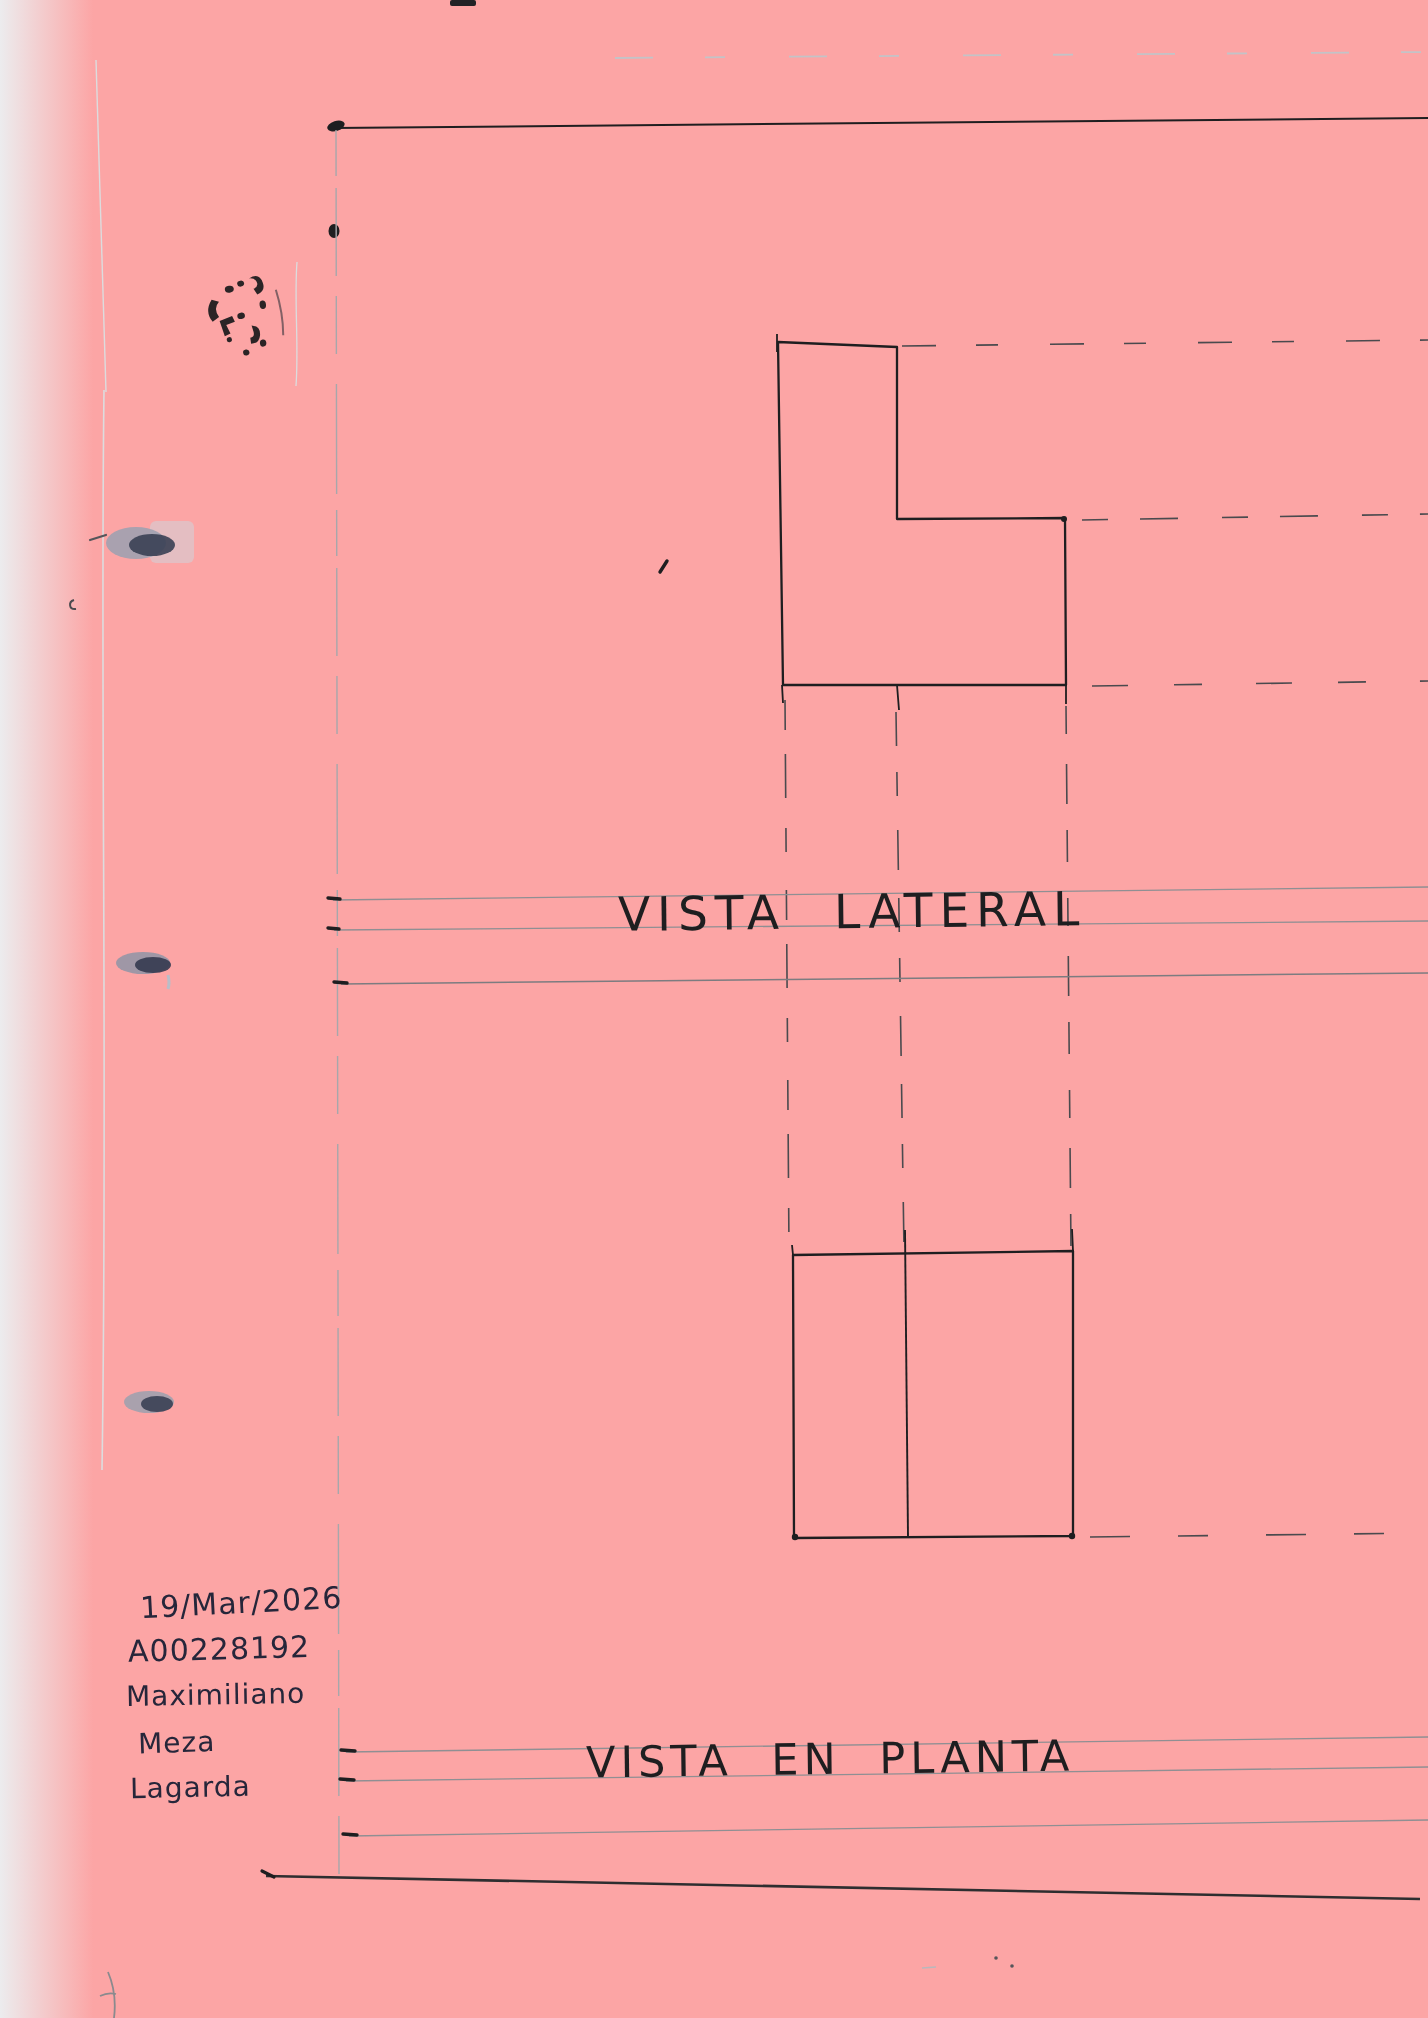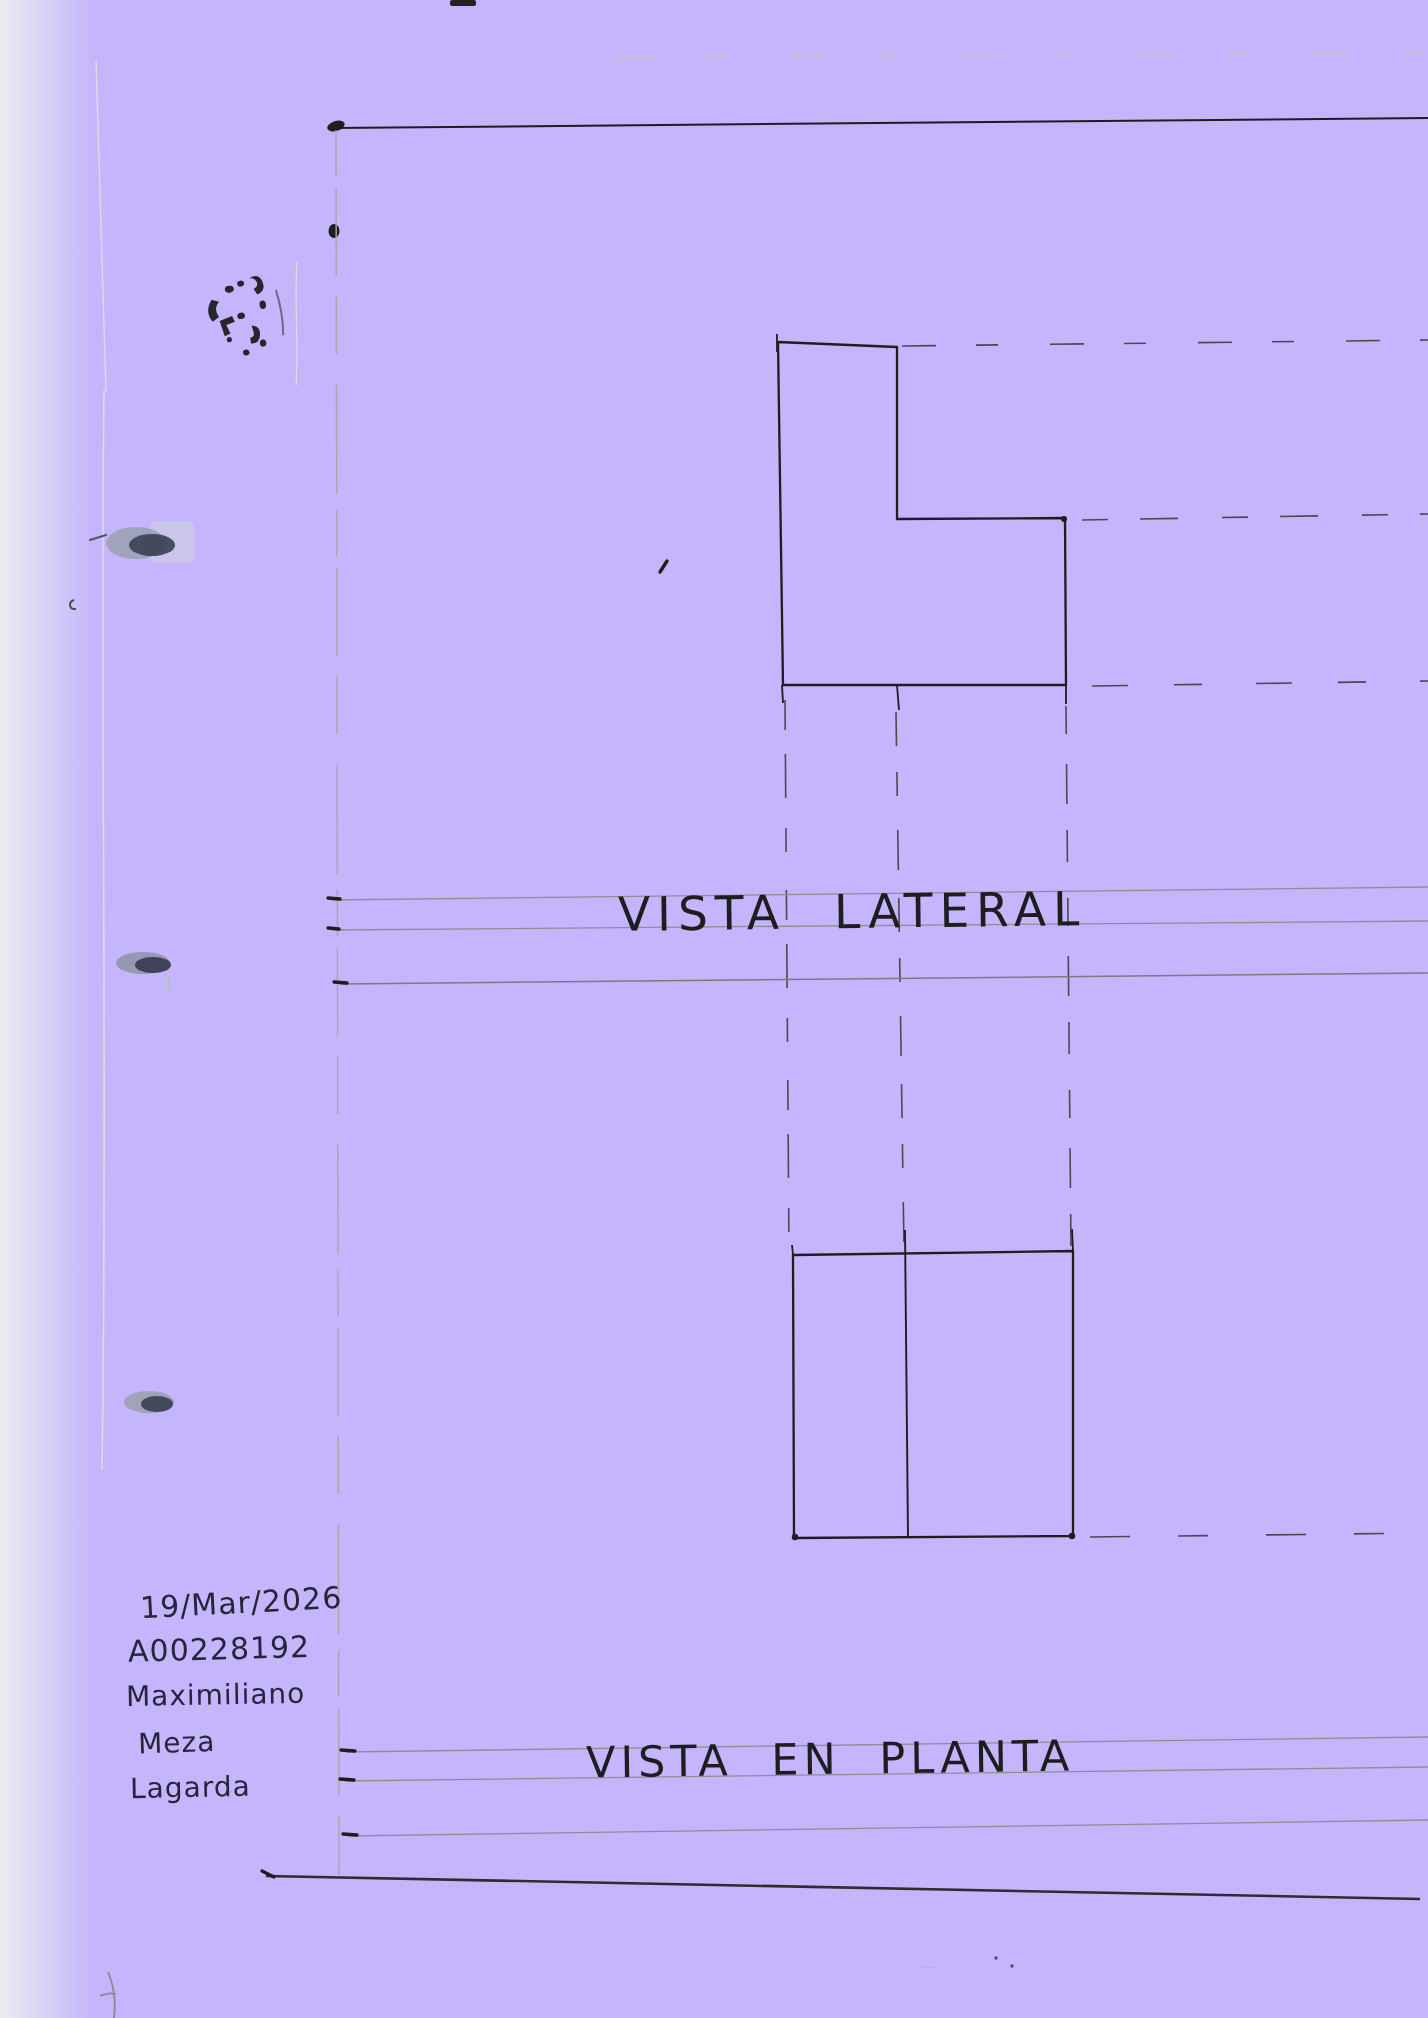--- a/index.html
+++ b/index.html
@@ -1,19 +1,19 @@
 <!DOCTYPE html>
 <html style="--ink: #1e1e20; --pencil: #8f8f93; --dash-ink: #4a4a4e; --faint: #c3c3c7; --crease: #dcdcde; --handwriting: #26263a; --binder-light: #9aa0b0; --binder-dark: #3a4054; --paper: #fcfcfb;"><head>
 <meta charset="utf-8">
 <style>
   html,body{margin:0;padding:0;background:#dfdfe2;}
   .page{
     position:relative;
     width:1428px;height:2018px;
-    background:#c4b5fd;
+    background:#fca5a5;
     overflow:hidden;
     font-family:"DejaVu Sans", sans-serif;
   }
   
   .page::before{
     content:"";position:absolute;left:0;top:0;width:110px;height:100%;
     background:linear-gradient(90deg,#ececee 0%,rgba(252,252,251,0) 85%);
     pointer-events:none;
   }
   svg.draw{position:absolute;left:0;top:0;}

